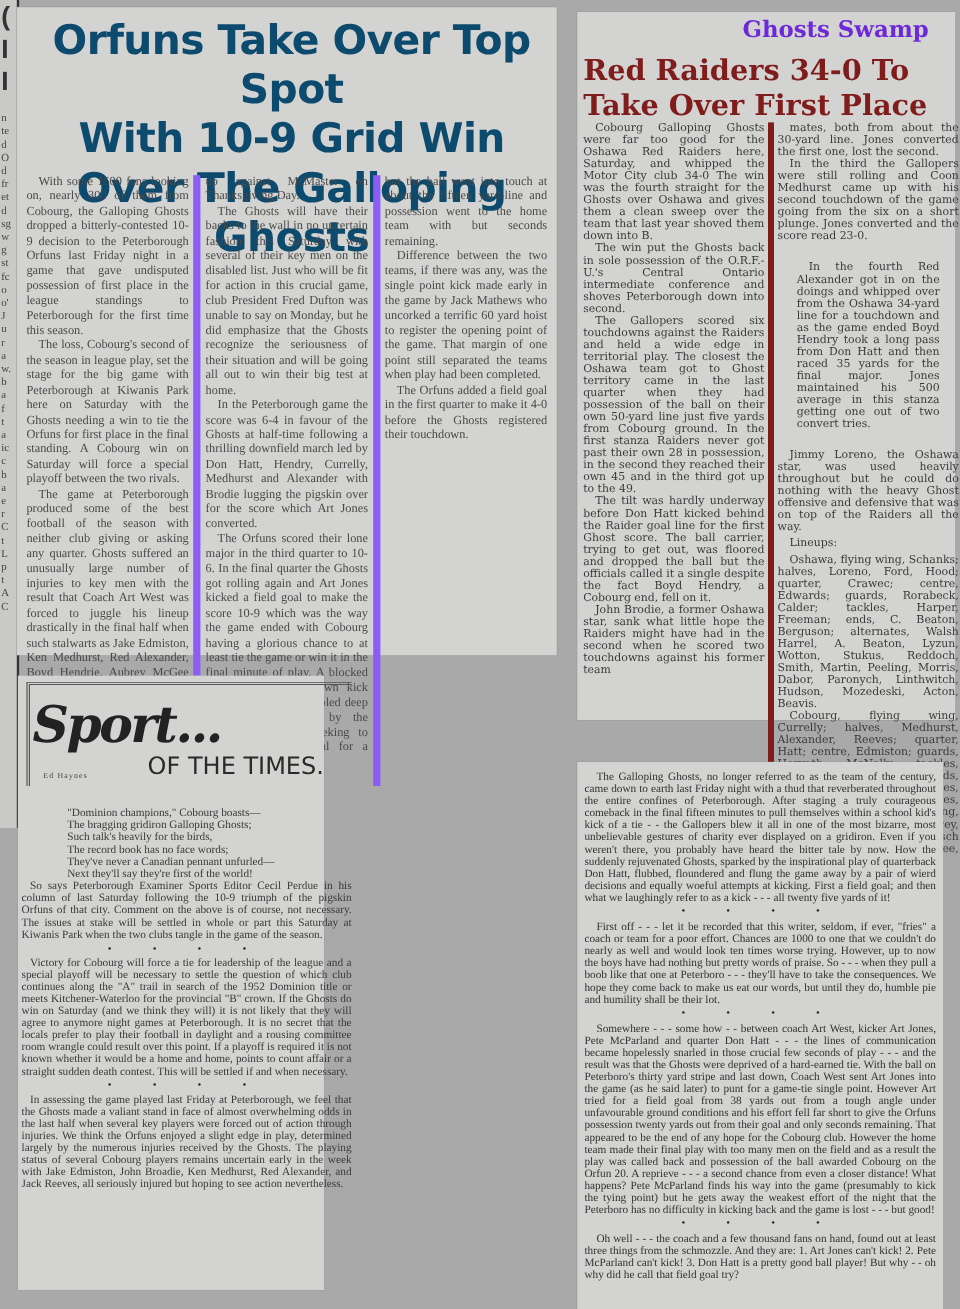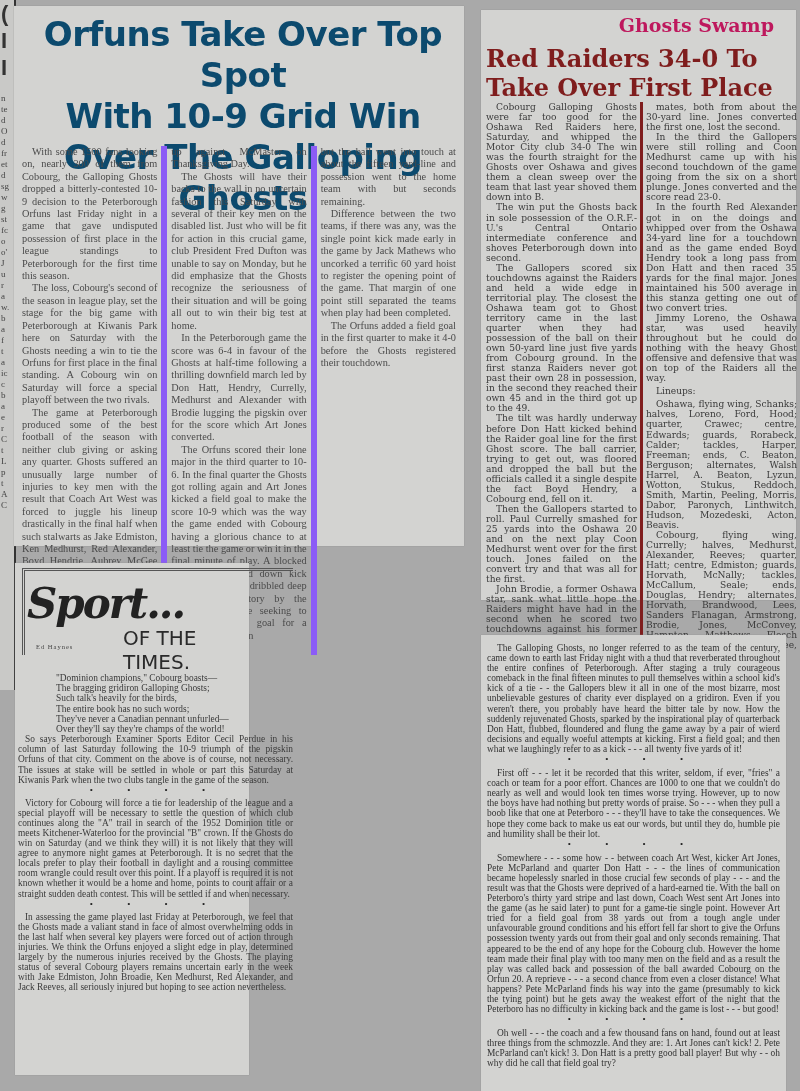--- a/index.html
+++ b/index.html
@@ -32,30 +32,30 @@
   .col { font-size:10.3px; line-height:12.4px; text-align:justify; color:#4a4a4a; }
   .col p { margin:0; text-indent:10px; }
   .cols3 .col { width:148px; padding:0 4px; border-right:6px solid #8b5cf6; }
   .cols3 .col:last-child { border-right:none; }
   #a1 .col3wrap { height:180px; }
 
   
   #a2 { left:481px; top:10px; width:315px; height:590px; }
   #a2 .kicker {
     position:absolute; right:22px; top:4px;
-    font-family:"DejaVu Serif", serif; font-weight:bold; font-size:19px; color:#be185d;
+    font-family:"DejaVu Serif", serif; font-weight:bold; font-size:19px; color:#6d28d9;
   }
   #a2 h2 {
     position:absolute; left:5px; top:34px; margin:0;
     font-family:"DejaVu Serif", serif; font-weight:bold; font-size:24px; line-height:29px; color:#7f1d1d;
   }
   #a2 .cols2 { position:absolute; left:2px; top:92px; display:flex; }
   #a2 .col { width:151px; padding:0 3px; font-family:"DejaVu Serif", serif; font-size:9.1px; line-height:10.05px; color:#3a3a3a; }
-  #a2 .col:first-child { border-right:3px solid #7f1d1d; }
-  #sport { left:15px; top:563px; width:234px; height:512px; }
+  #a2 .col:first-child { border-right:5px solid #7f1d1d; }
+  #sport { left:15px; top:563px; width:255px; height:512px; }
   #sport .frame {
     position:absolute; left:7px; top:5px; width:268px; height:84px;
     border-top:3px double #555; border-left:3px double #555;
   }
   #sport .script {
     position:absolute; left:12px; top:16px;
     font-family:"DejaVu Serif", serif; font-style:italic; font-weight:bold;
     font-size:42px; color:#222; letter-spacing:-2px;
   }
   #sport .sub {
@@ -156,48 +156,47 @@
   <h2>
     <div>Red Raiders 34-0 To</div>
     <div>Take Over First Place</div>
   </h2>
   <div class="cols2">
     <div class="col">
       <p style="margin:0;text-indent:10px;text-align:justify">Cobourg Galloping Ghosts were far too good for the Oshawa Red Raiders here, Saturday, and whipped the Motor City club 34-0 The win was the fourth straight for the Ghosts over Oshawa and gives them a clean sweep over the team that last year shoved them down into B.</p>
       <p style="margin:0;text-indent:10px;text-align:justify">The win put the Ghosts back in sole possession of the O.R.F.-U.'s Central Ontario intermediate conference and shoves Peterborough down into second.</p>
       <p style="margin:0;text-indent:10px;text-align:justify">The Gallopers scored six touchdowns against the Raiders and held a wide edge in territorial play. The closest the Oshawa team got to Ghost territory came in the last quarter when they had possession of the ball on their own 50-yard line just five yards from Cobourg ground. In the first stanza Raiders never got past their own 28 in possession, in the second they reached their own 45 and in the third got up to the 49.</p>
       <p style="margin:0;text-indent:10px;text-align:justify">The tilt was hardly underway before Don Hatt kicked behind the Raider goal line for the first Ghost score. The ball carrier, trying to get out, was floored and dropped the ball but the officials called it a single despite the fact Boyd Hendry, a Cobourg end, fell on it.</p>
-      <p style="margin:0;text-indent:10px;text-align:justify">Then the Gallopers started to roll. Paul Currelly smashed for 25 yards into the Oshawa 20 and on the next play Coon Medhurst went over for the first touch. Jones failed on the convert try and that was all for the first.</p>
       <p style="margin:0;text-indent:10px;text-align:justify">John Brodie, a former Oshawa star, sank what little hope the Raiders might have had in the second when he scored two touchdowns against his former team</p>
     </div>
     <div class="col">
       <p style="margin:0;text-align:justify">mates, both from about the 30-yard line. Jones converted the first one, lost the second.</p>
       <p style="margin:0;text-indent:10px;text-align:justify">In the third the Gallopers were still rolling and Coon Medhurst came up with his second touchdown of the game going from the six on a short plunge. Jones converted and the score read 23-0.</p>
-      <p style="margin:0;text-indent:10px;text-align:justify">In the fourth Red Alexander got in on the doings and whipped over from the Oshawa 34-yard line for a touchdown and as the game ended Boyd Hendry took a long pass from Don Hatt and then raced 35 yards for the final major. Jones maintained his 500 average in this stanza getting one out of two convert tries.</p>
+      <p style="margin:16px;text-indent:10px;text-align:justify">In the fourth Red Alexander got in on the doings and whipped over from the Oshawa 34-yard line for a touchdown and as the game ended Boyd Hendry took a long pass from Don Hatt and then raced 35 yards for the final major. Jones maintained his 500 average in this stanza getting one out of two convert tries.</p>
       <p style="margin:0;text-indent:10px;text-align:justify">Jimmy Loreno, the Oshawa star, was used heavily throughout but he could do nothing with the heavy Ghost offensive and defensive that was on top of the Raiders all the way.</p>
       <p style="margin:3px 0;text-indent:10px">Lineups:</p>
       <p style="margin:0;text-indent:10px;text-align:justify">Oshawa, flying wing, Schanks; halves, Loreno, Ford, Hood; quarter, Crawec; centre, Edwards; guards, Rorabeck, Calder; tackles, Harper, Freeman; ends, C. Beaton, Berguson; alternates, Walsh Harrel, A. Beaton, Lyzun, Wotton, Stukus, Reddoch, Smith, Martin, Peeling, Morris, Dabor, Paronych, Linthwitch, Hudson, Mozedeski, Acton, Beavis.</p>
       <p style="margin:0;text-indent:10px;text-align:justify">Cobourg, flying wing, Currelly; halves, Medhurst, Alexander, Reeves; quarter, Hatt; centre, Edmiston; guards, Horvath, McNally; tackles, McCallum, Seale; ends, Douglas, Hendry; alternates, Horvath, Brandwood, Lees, Sanders Flanagan, Armstrong, Brodie, Jones, McConvey, Hampton, Matthews, Flesch Campbell, Garvin, McGee, Taylor.</p>
     </div>
   </div>
 </div>
 
 <div class="clip" id="sport">
   <div class="frame"></div>
   <div class="script">Sport...</div>
   <div class="sub">OF THE TIMES.</div>
   <div class="byline">Ed Haynes</div>
   <div class="body">
     <div class="poem">
       <div>"Dominion champions," Cobourg boasts—</div>
       <div>The bragging gridiron Galloping Ghosts;</div>
       <div>Such talk's heavily for the birds,</div>
-      <div>The entire book has no such words;</div>
+      <div>The record book has no face words;</div>
       <div>They've never a Canadian pennant unfurled—</div>
-      <div>Over they'll say they're champs of the world!</div>
+      <div>Next they'll say they're first of the world!</div>
     </div>
     <p>So says Peterborough Examiner Sports Editor Cecil Perdue in his column of last Saturday following the 10-9 triumph of the pigskin Orfuns of that city. Comment on the above is of course, not necessary. The issues at stake will be settled in whole or part this Saturday at Kiwanis Park when the two clubs tangle in the game of the season.</p>
     <div class="dots">• • • •</div>
     <p style="margin-top:2px">Victory for Cobourg will force a tie for leadership of the league and a special playoff will be necessary to settle the question of which club continues along the "A" trail in search of the 1952 Dominion title or meets Kitchener-Waterloo for the provincial "B" crown. If the Ghosts do win on Saturday (and we think they will) it is not likely that they will agree to anymore night games at Peterborough. It is no secret that the locals prefer to play their football in daylight and a rousing committee room wrangle could result over this point. If a playoff is required it is not known whether it would be a home and home, points to count affair or a straight sudden death contest. This will be settled if and when necessary.</p>
     <div class="dots">• • • •</div>
     <p style="margin-top:2px">In assessing the game played last Friday at Peterborough, we feel that the Ghosts made a valiant stand in face of almost overwhelming odds in the last half when several key players were forced out of action through injuries. We think the Orfuns enjoyed a slight edge in play, determined largely by the numerous injuries received by the Ghosts. The playing status of several Cobourg players remains uncertain early in the week with Jake Edmiston, John Broadie, Ken Medhurst, Red Alexander, and Jack Reeves, all seriously injured but hoping to see action nevertheless.</p>
   </div>
 </div>
 
 <div class="clip" id="rb">

